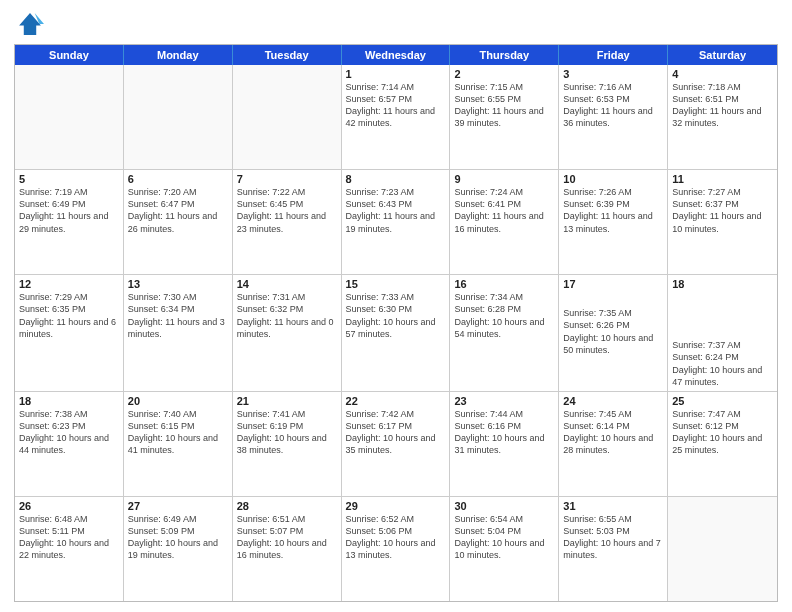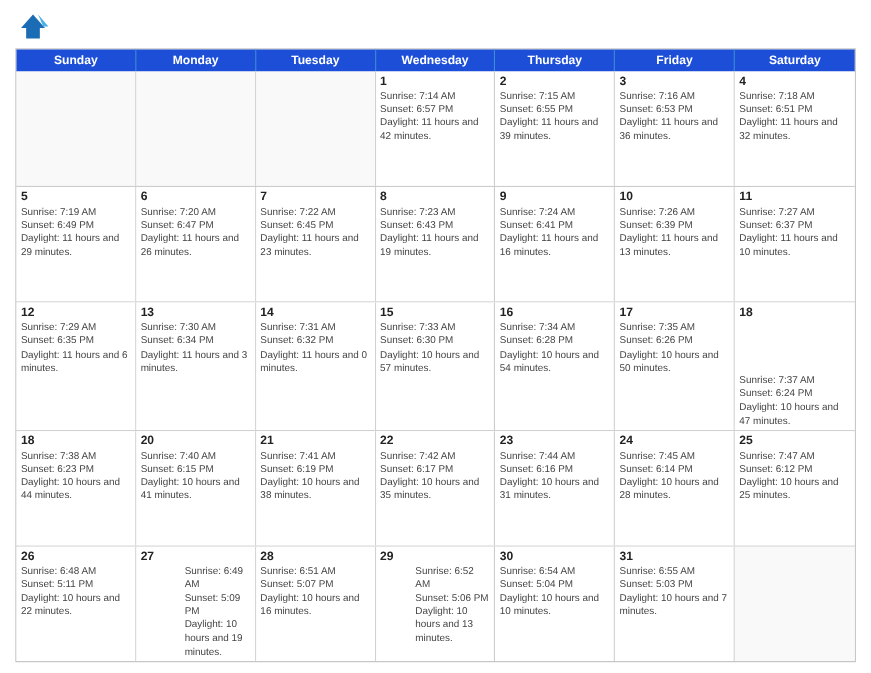--- a/index.html
+++ b/index.html
@@ -248,21 +248,21 @@
 Daylight: 10 hours and 57 minutes.</div>
           </div>
           <div class="cal-cell">
             <div class="day-num">16</div>
             <div class="day-info" style="white-space: pre-line;">Sunrise: 7:34 AM
 Sunset: 6:28 PM
 Daylight: 10 hours and 54 minutes.</div>
           </div>
           <div class="cal-cell">
             <div class="day-num">17</div>
-            <div class="day-info" style="white-space: pre-line;">Sunrise: 7:35 AM
+            <div class="day-info" style="white-space: pre-line; margin-top: 16px;">Sunrise: 7:35 AM
 Sunset: 6:26 PM
 Daylight: 10 hours and 50 minutes.</div>
           </div>
           <div class="cal-cell">
             <div class="day-num">18</div>
             <div class="day-info" style="white-space: pre-line; margin-top: 48px;">Sunrise: 7:37 AM
 Sunset: 6:24 PM
 Daylight: 10 hours and 47 minutes.</div>
           </div>
         </div>
@@ -312,33 +312,33 @@
         </div>
         <div class="cal-row">
           <div class="cal-cell">
             <div class="day-num">26</div>
             <div class="day-info" style="white-space: pre-line;">Sunrise: 6:48 AM
 Sunset: 5:11 PM
 Daylight: 10 hours and 22 minutes.</div>
           </div>
           <div class="cal-cell">
             <div class="day-num">27</div>
-            <div class="day-info" style="white-space: pre-line; margin-left: 40px;">Sunrise: 6:49 AM
+            <div class="day-info" style="white-space: pre-line;">Sunrise: 6:49 AM
 Sunset: 5:09 PM
 Daylight: 10 hours and 19 minutes.</div>
           </div>
           <div class="cal-cell">
             <div class="day-num">28</div>
             <div class="day-info" style="white-space: pre-line;">Sunrise: 6:51 AM
 Sunset: 5:07 PM
 Daylight: 10 hours and 16 minutes.</div>
           </div>
           <div class="cal-cell">
             <div class="day-num">29</div>
-            <div class="day-info" style="white-space: pre-line; margin-left: 32px;">Sunrise: 6:52 AM
+            <div class="day-info" style="white-space: pre-line;">Sunrise: 6:52 AM
 Sunset: 5:06 PM
 Daylight: 10 hours and 13 minutes.</div>
           </div>
           <div class="cal-cell">
             <div class="day-num">30</div>
             <div class="day-info" style="white-space: pre-line;">Sunrise: 6:54 AM
 Sunset: 5:04 PM
 Daylight: 10 hours and 10 minutes.</div>
           </div>
           <div class="cal-cell">

